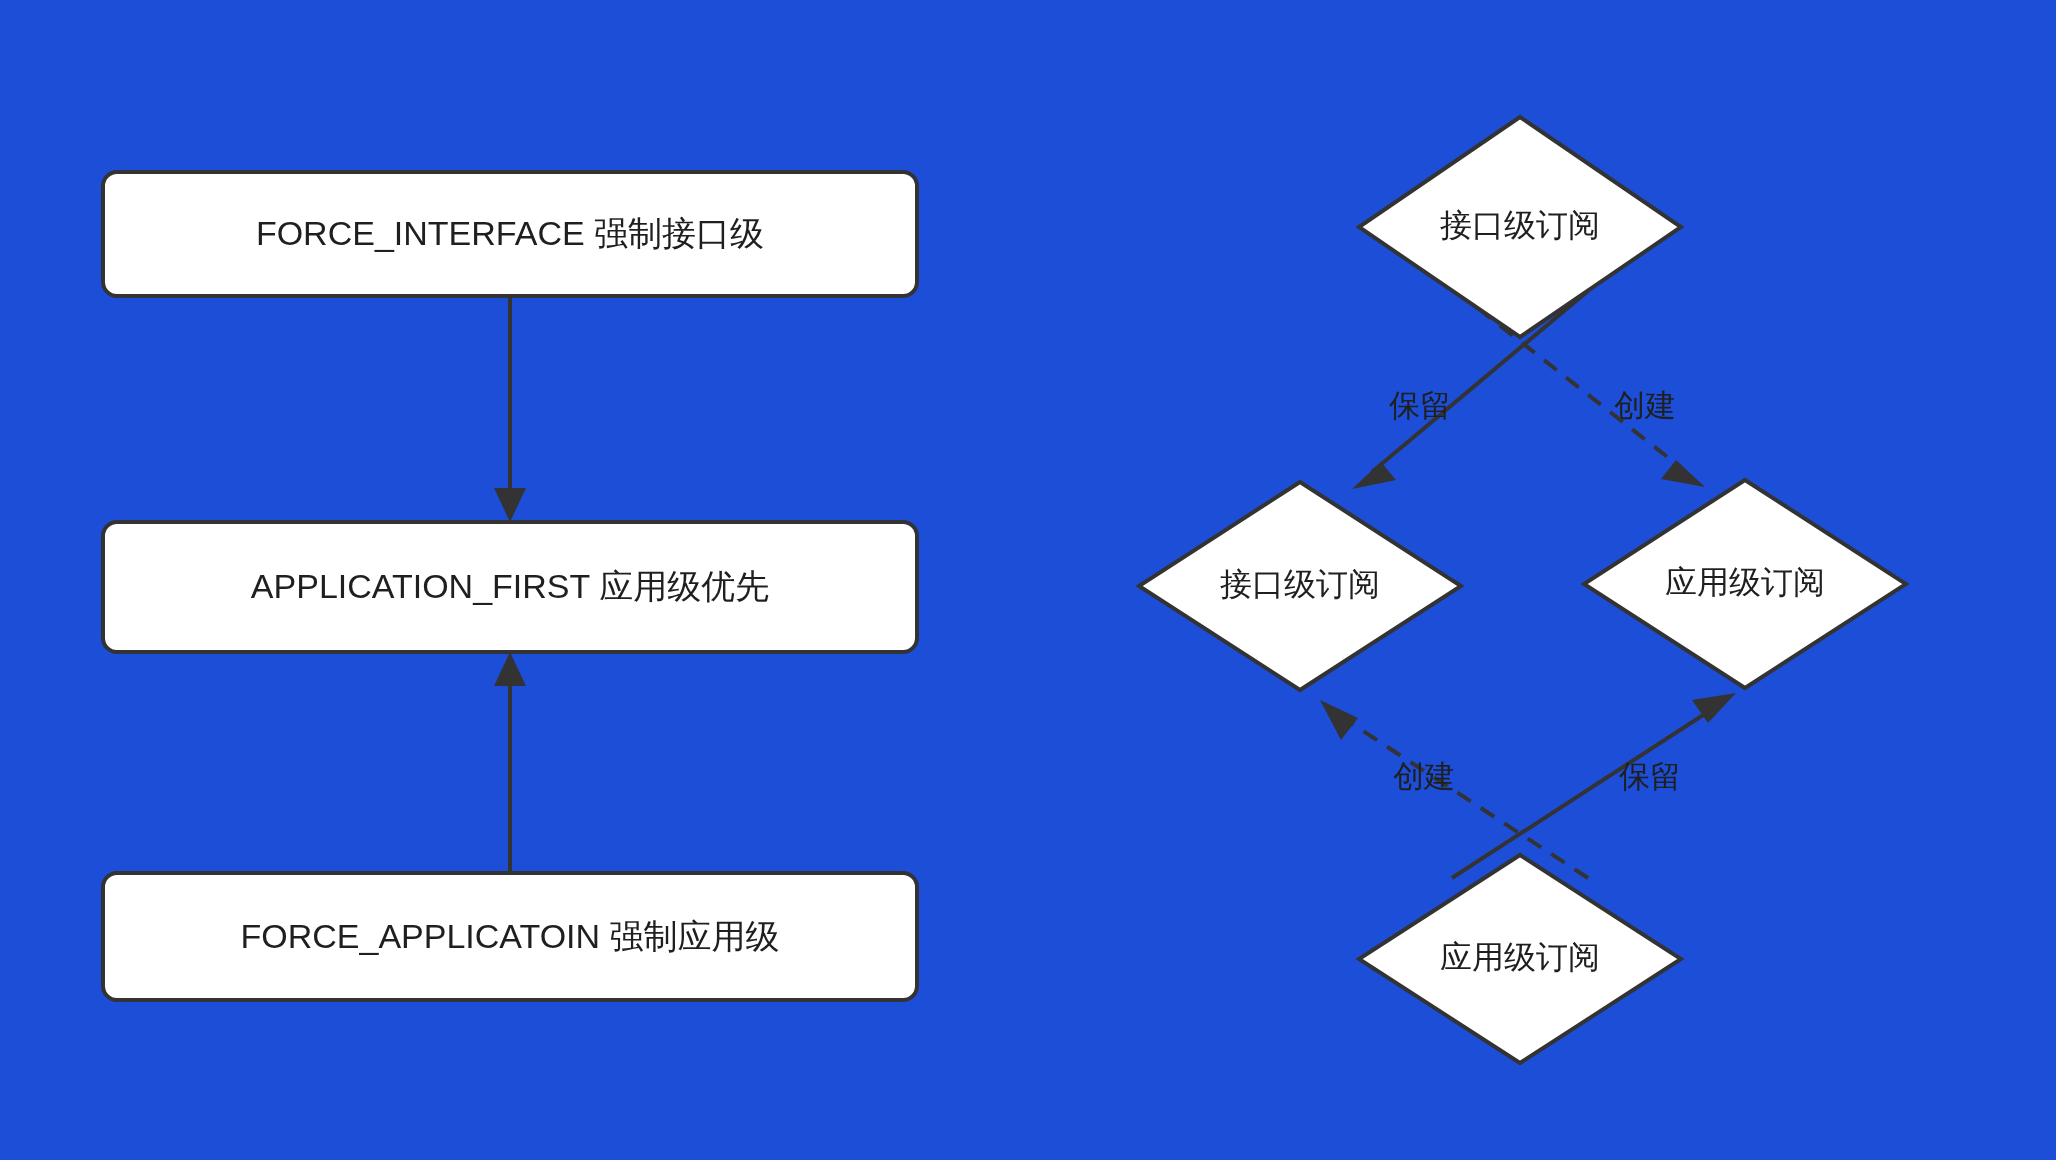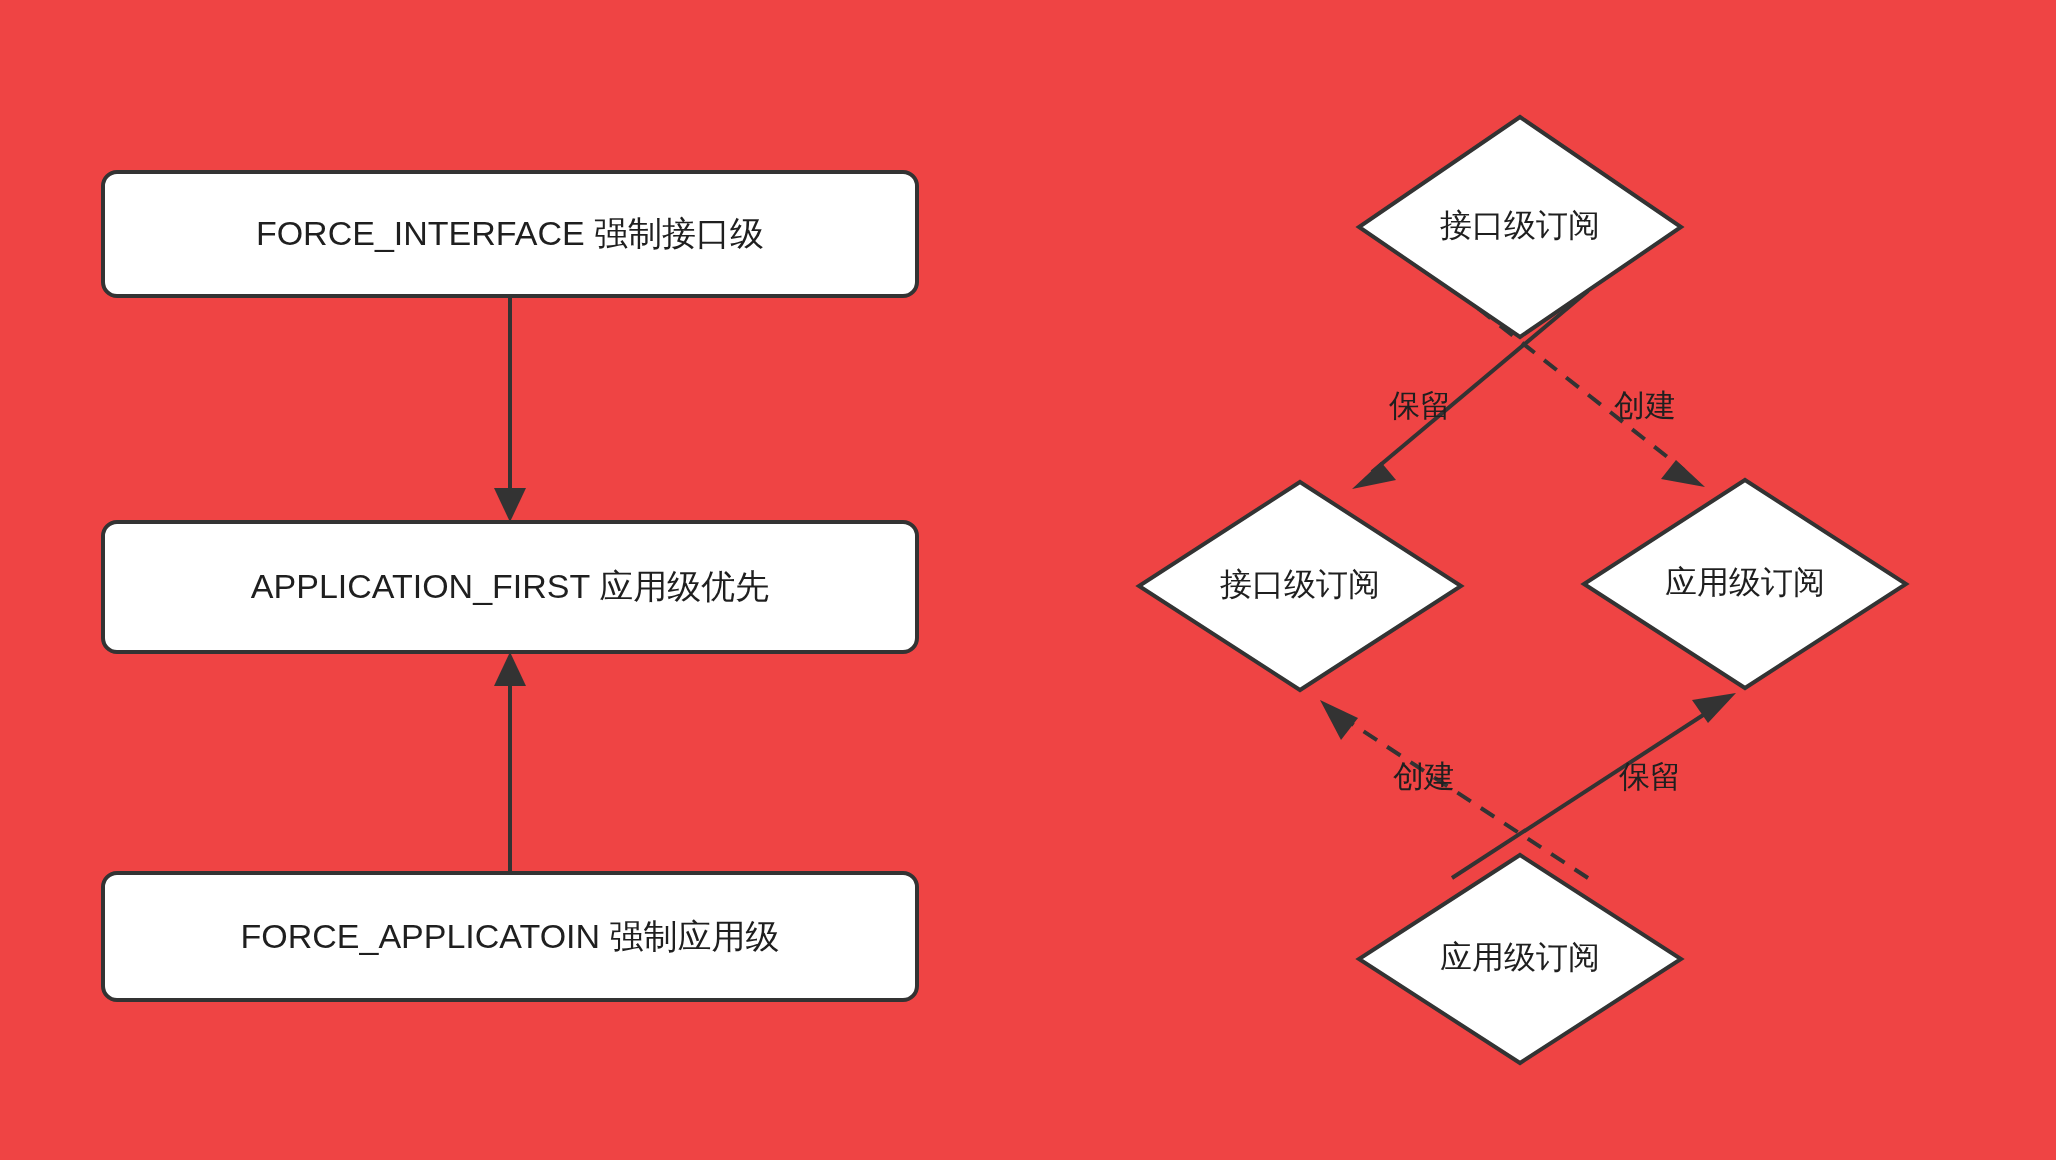--- a/index.html
+++ b/index.html
@@ -7,21 +7,21 @@
     padding: 0;
     background: #ffffff;
   }
   body {
     font-family: "Liberation Sans", "DejaVu Sans", sans-serif;
   }
   #canvas {
     position: relative;
     width: 2056px;
     height: 1160px;
-    background: #ef4444;
+    background: #1d4ed8;
     overflow: hidden;
   }
   .diagram-svg {
     position: absolute;
     top: 0;
     left: 0;
     width: 2056px;
     height: 1160px;
   }
   .node-box {

